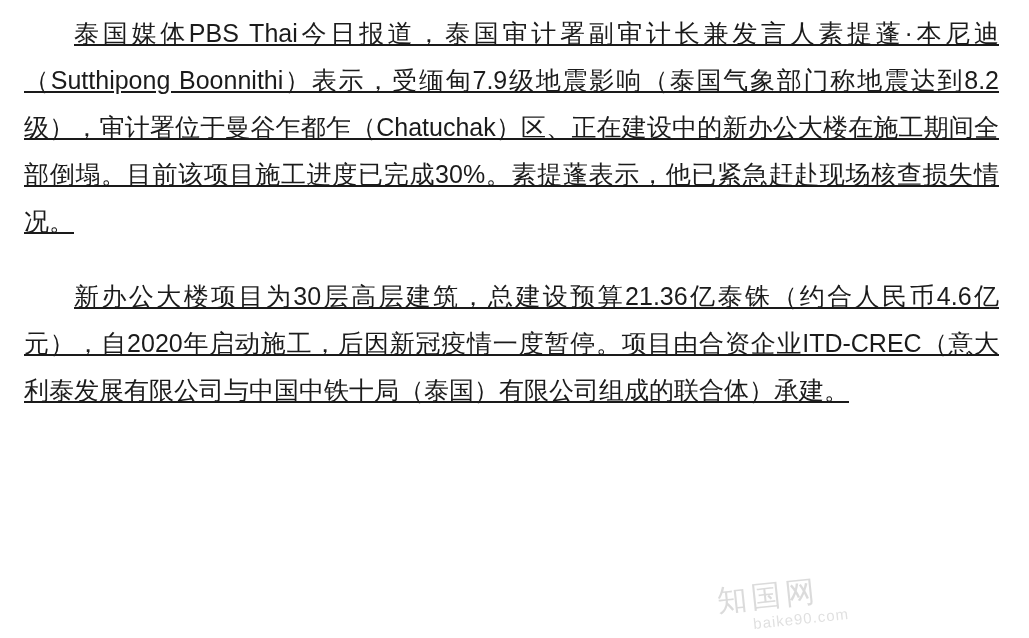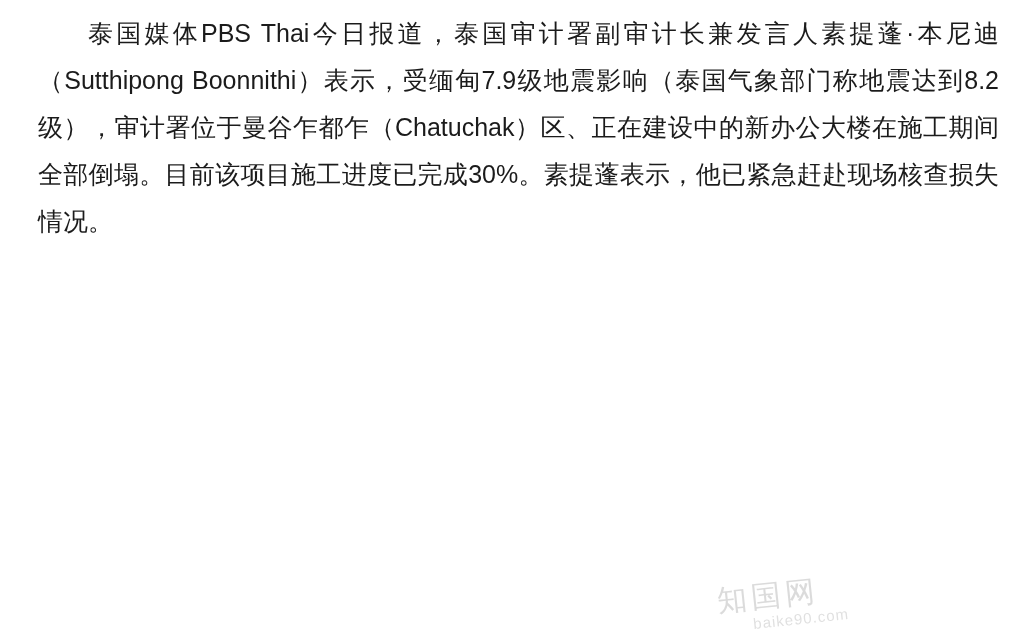--- a/index.html
+++ b/index.html
@@ -12,21 +12,22 @@
     height: 638px;
     overflow: hidden;
     font-family: "Liberation Sans", sans-serif;
     color: #1a1a1a;
   }
   .article {
     position: relative;
     width: 1029px;
     height: 638px;
     box-sizing: border-box;
-    padding: 10px 30px 0 38px;
+    padding: 10px 30px 0 24px;
+    text-decoration: underline;
   }
   .para {
     margin: 0 0 0 0;
     font-size: 25px;
     line-height: 47px;
     text-align: justify;
     text-justify: inter-ideograph;
     text-indent: 2em;
     color: #1b1b1b;
     letter-spacing: 0px;
@@ -64,19 +65,20 @@
     transform: rotate(-6deg);
     white-space: nowrap;
   }
 </style>
 </head>
 <body>
 
 <div class="article">
 
   <p class="para">泰国媒体PBS Thai今日报道，泰国审计署副审计长兼发言人素提蓬·本尼迪（Sutthipong Boonnithi）表示，受缅甸7.9级地震影响（泰国气象部门称地震达到8.2级），审计署位于曼谷乍都乍（Chatuchak）区、正在建设中的新办公大楼在施工期间全部倒塌。目前该项目施工进度已完成30%。素提蓬表示，他已紧急赶赴现场核查损失情况。</p>
+  <p class="para">新办公大楼项目为30层高层建筑，总建设预算21.36亿泰铢（约合人民币4.6亿元），自2020年启动施工，后因新冠疫情一度暂停。项目由合资企业ITD-CREC（意大利泰发展有限公司与中国中铁十局（泰国）有限公司组成的联合体）承建。</p>
 
   <div class="watermark">
     <span class="wm-cn">知国网</span>
     <span class="wm-en">baike90.com</span>
   </div>
 
 </div>
 
 </body></html>

